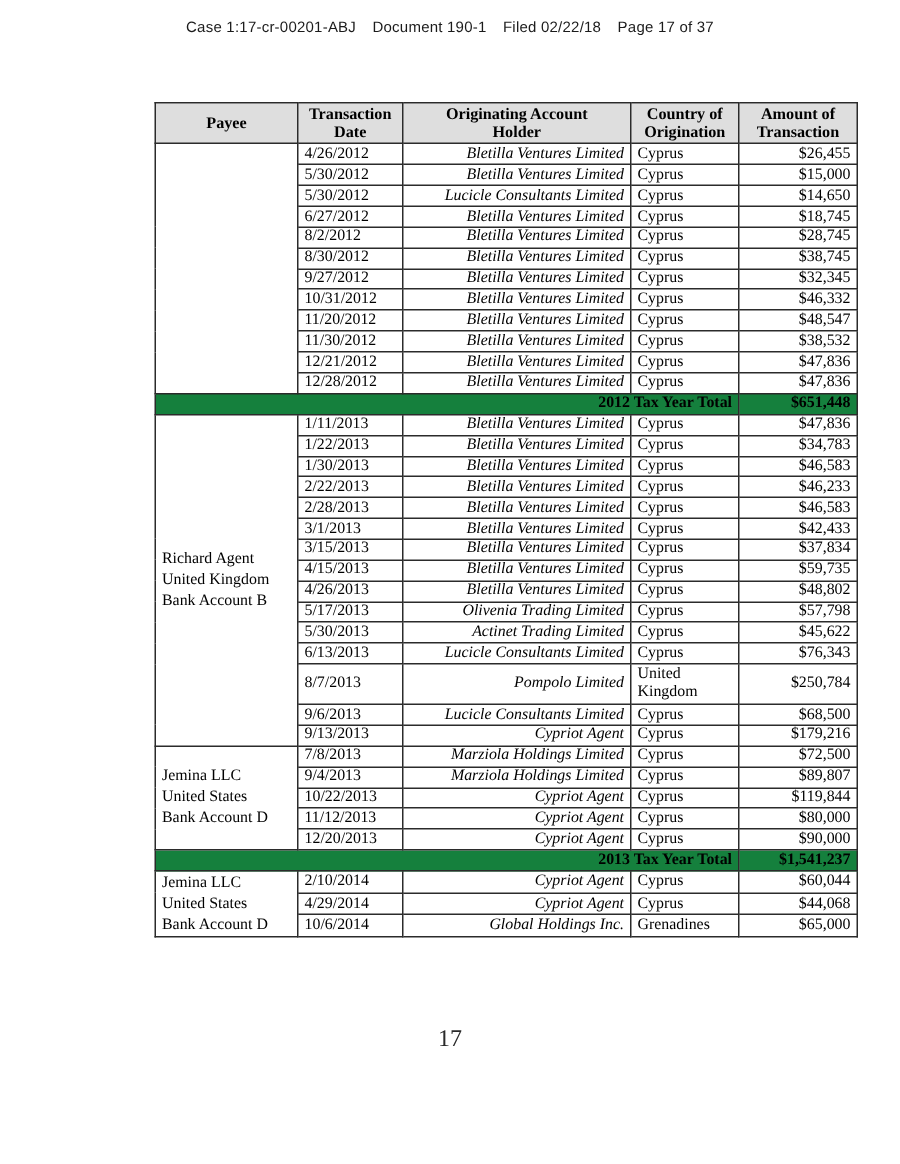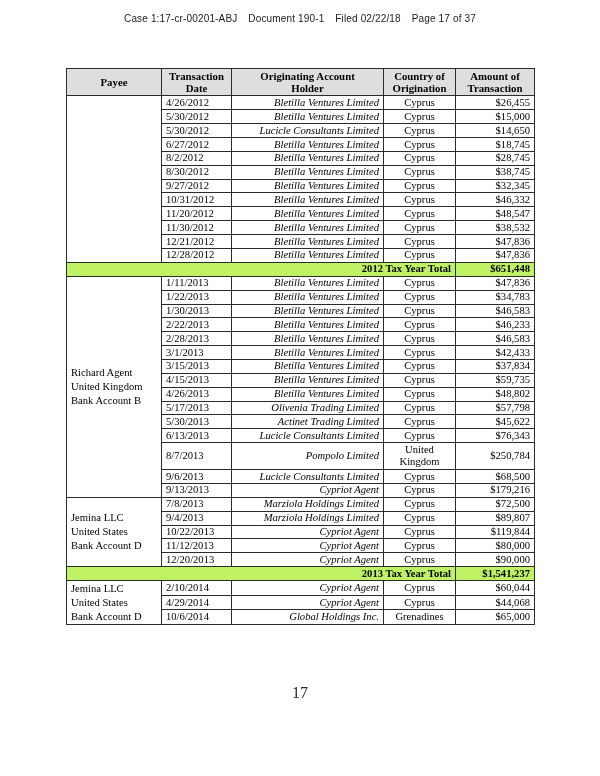--- a/index.html
+++ b/index.html
@@ -37,20 +37,21 @@
     left: 66px;
     top: 68px;
     width: 468px;
   }
   table.ledger {
     border-collapse: collapse;
     width: 468px;
     table-layout: fixed;
     font-size: 10.6px;
     line-height: 1.12;
+    margin-left: 37px;
   }
   table.ledger col.c-payee   { width: 95px; }
   table.ledger col.c-date    { width: 70px; }
   table.ledger col.c-holder  { width: 152px; }
   table.ledger col.c-country { width: 72px; }
   table.ledger col.c-amount  { width: 79px; }
 
   table.ledger th,
   table.ledger td {
     border: 1px solid #2b2b2b;
@@ -74,28 +75,28 @@
     text-align: left;
     vertical-align: top;
     padding-top: 1.5px;
     line-height: 1.32;
     white-space: nowrap;
   }
   td.payee .pline { display: block; }
 
   td.date    { text-align: left; white-space: nowrap; padding-right: 5px; }
   td.holder  { text-align: right;  white-space: nowrap; font-style: italic; }
-  td.country { text-align: center; }
+  td.country { text-align: left; }
   td.amount  { text-align: right; white-space: nowrap; padding-right: 5px; }
 
   tr.tall td { height: 27px; }
   td.country.wrap { white-space: normal; line-height: 1.16; }
 
   tr.total-row td {
-    background: #bef264;
+    background: #15803d;
     font-weight: bold;
     height: 14px;
   }
   td.total-label { text-align: right; padding-right: 6px; }
   td.total-amount { text-align: right; padding-right: 5px; font-weight: bold; }
 
   
   .page-number {
     position: absolute;
     top: 684px;

